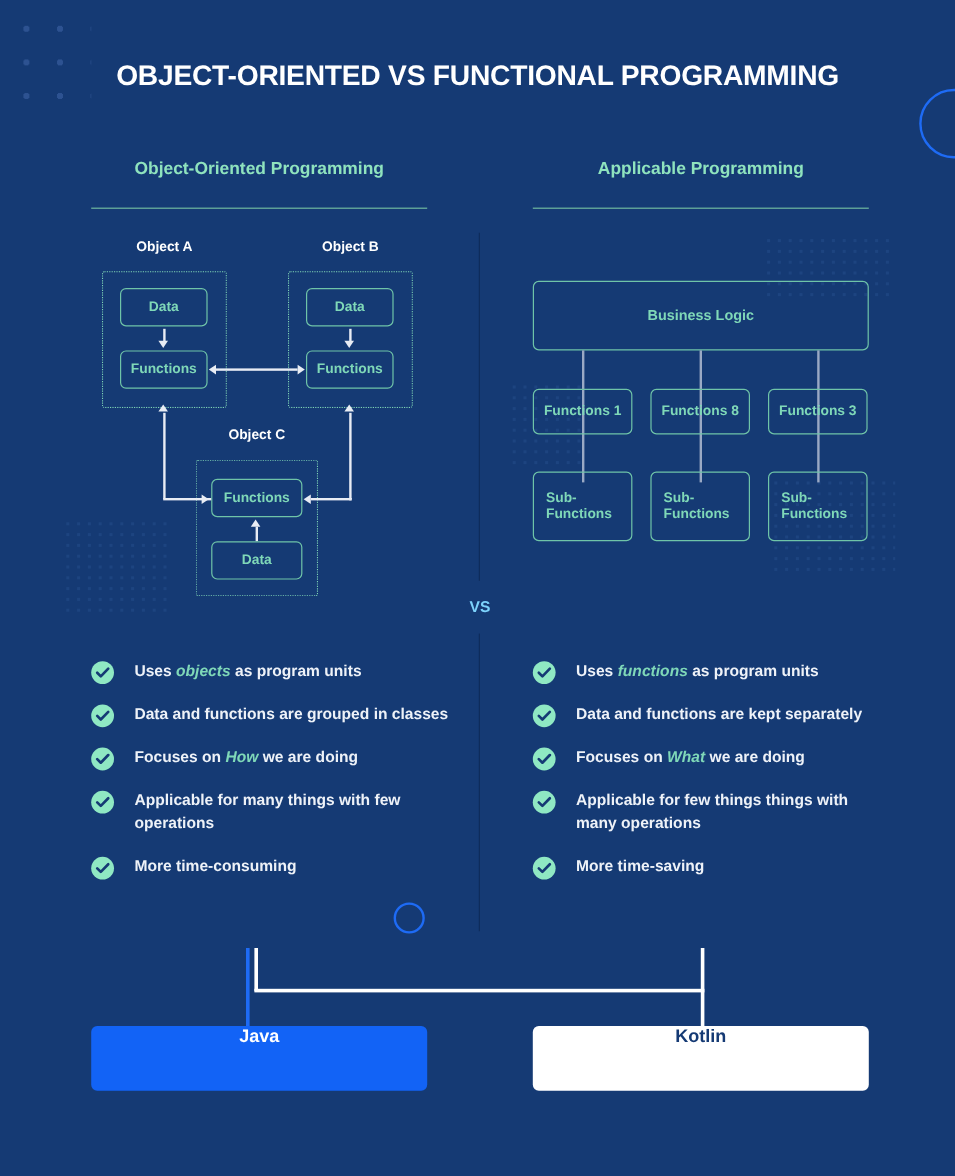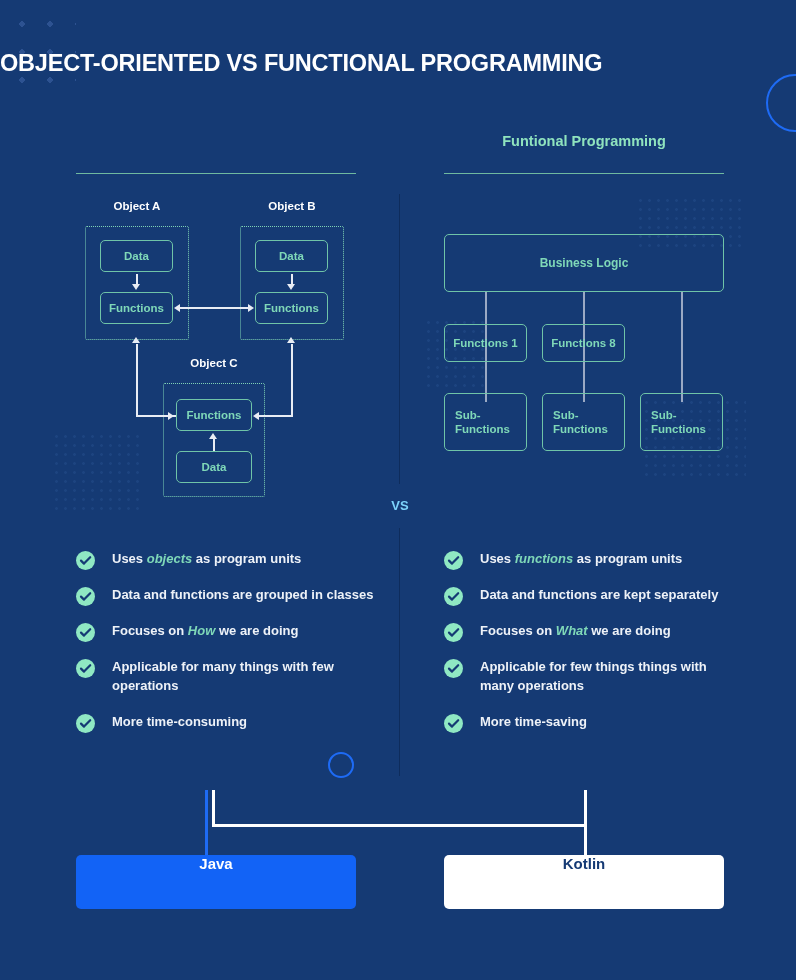--- a/index.html
+++ b/index.html
@@ -55,20 +55,21 @@
     width: 26px; height: 26px;
     border: 2px solid #1E6BF5;
     border-radius: 50%;
   }
 
   
   .page-title {
     position: absolute;
     left: 0; top: 50px;
     width: 796px;
+    text-align: center;
     color: #FFFFFF;
     font-size: 23.5px;
     font-weight: bold;
     letter-spacing: -0.2px;
   }
 
   .col-head {
     position: absolute;
     top: 133px;
     text-align: center;
@@ -217,23 +218,24 @@
   <div class="dotgrid-corner"></div>
   <div class="dot-texture tex-a"></div>
   <div class="dot-texture tex-b"></div>
   <div class="dot-texture tex-c"></div>
   <div class="dot-texture tex-d"></div>
   <div class="ring-big"></div>
   <div class="ring-small"></div>
 
   <div class="page-title">OBJECT-ORIENTED VS FUNCTIONAL PROGRAMMING</div>
 
+  <div class="col-head left">Object-Oriented Programming</div>
   <div class="head-rule left"></div>
 
-  <div class="col-head right">Funtional Programming</div>
+  <div class="col-head right">Applicable Programming</div>
   <div class="head-rule right"></div>
 
   <div class="v-div top"></div>
   <div class="vs-label">VS</div>
   <div class="v-div bottom"></div>
 
   <div class="obj-label" style="left:86px; top:200px; width:102px;">Object A</div>
   <div class="obj-box" style="left:85px; top:226px; width:104px; height:114px;"></div>
   <div class="node" style="left:100px; top:240px; width:73px; height:32px;">Data</div>
   <div class="arrow-line" style="left:136px; top:274px; width:1.6px; height:12px;"></div>
@@ -271,20 +273,21 @@
   <div class="arrow-head ah-left" style="left:253px; top:411.5px;"></div>
 
   <div class="node" style="left:444px; top:234px; width:280px; height:58px; font-size:12px;">Business Logic</div>
 
   <div class="fp-link" style="left:485px; top:292px; height:110px;"></div>
   <div class="fp-link" style="left:583px; top:292px; height:110px;"></div>
   <div class="fp-link" style="left:681px; top:292px; height:110px;"></div>
 
   <div class="node" style="left:444px; top:324px; width:83px; height:38px;">Functions 1</div>
   <div class="node" style="left:542px; top:324px; width:83px; height:38px;">Functions 8</div>
+  <div class="node" style="left:640px; top:324px; width:83px; height:38px;">Functions 3</div>
 
   <div class="node" style="left:444px; top:393px; width:83px; height:58px; justify-content:flex-start; padding-left:10px; text-align:left;">
     <span>
       <span>Sub-</span><br>
       <span>Functions</span>
     </span>
   </div>
   <div class="node" style="left:542px; top:393px; width:83px; height:58px; justify-content:flex-start; padding-left:10px; text-align:left;">
     <span>
       <span>Sub-</span><br>

